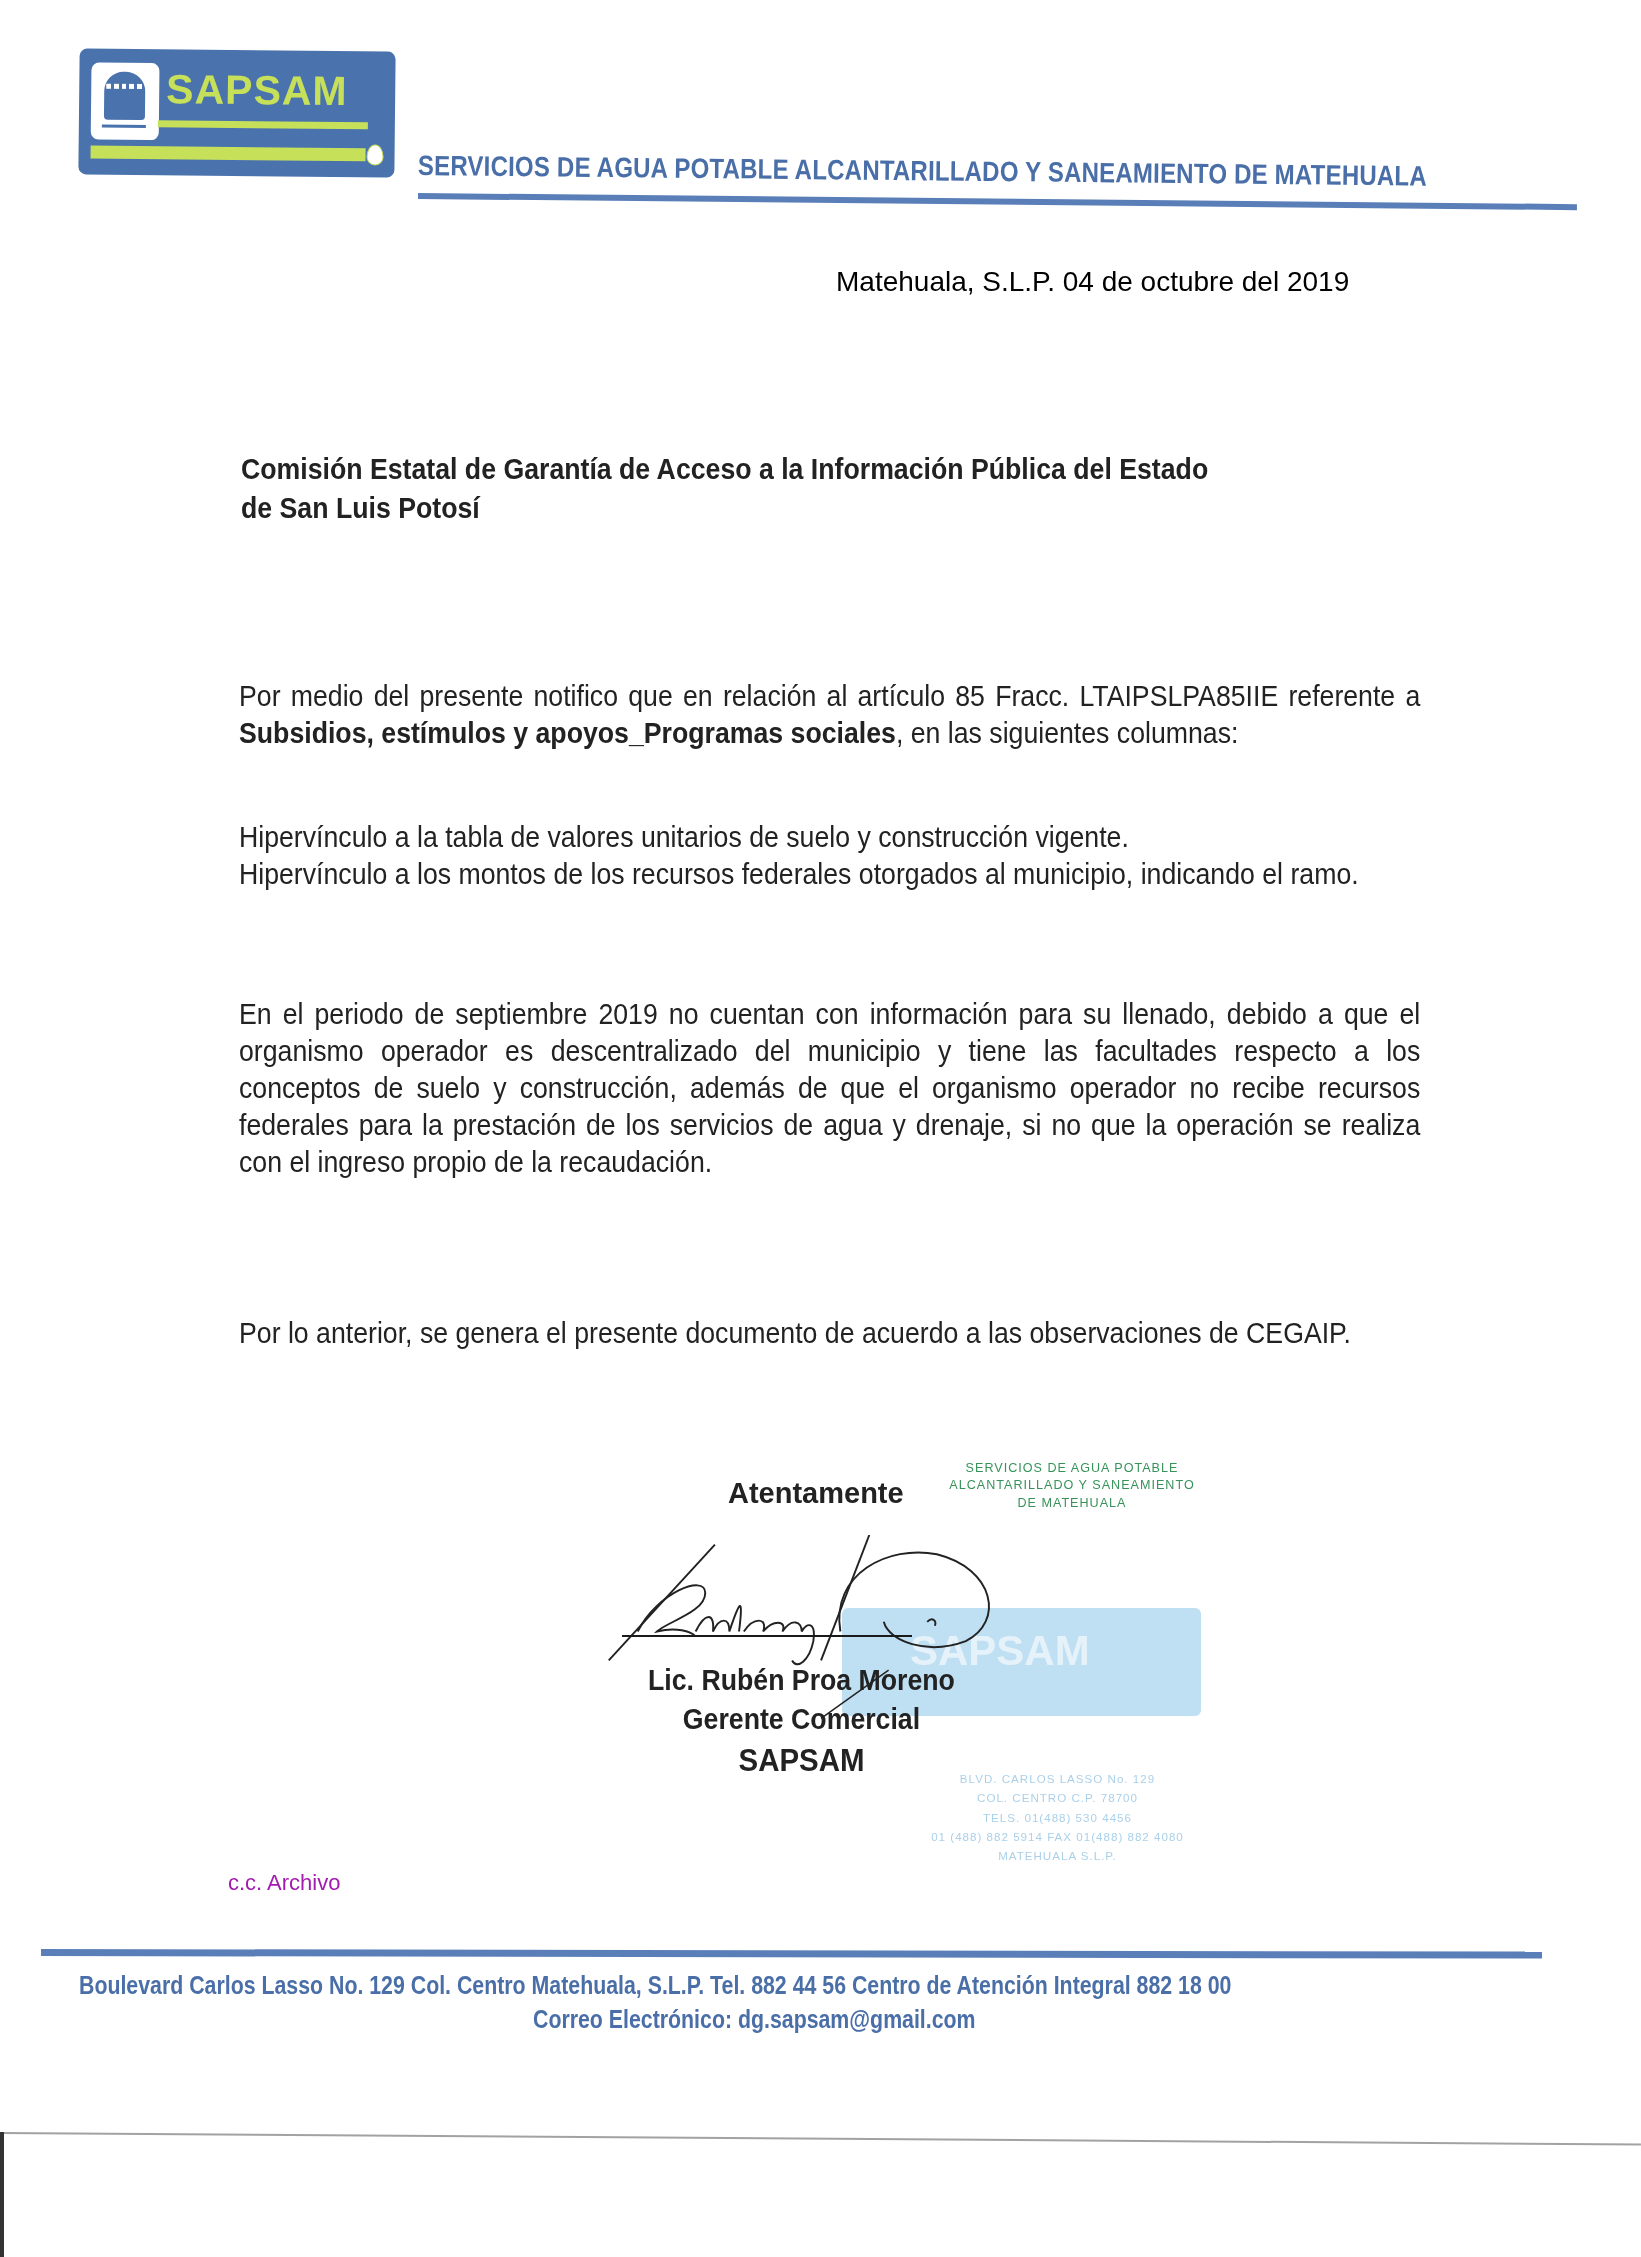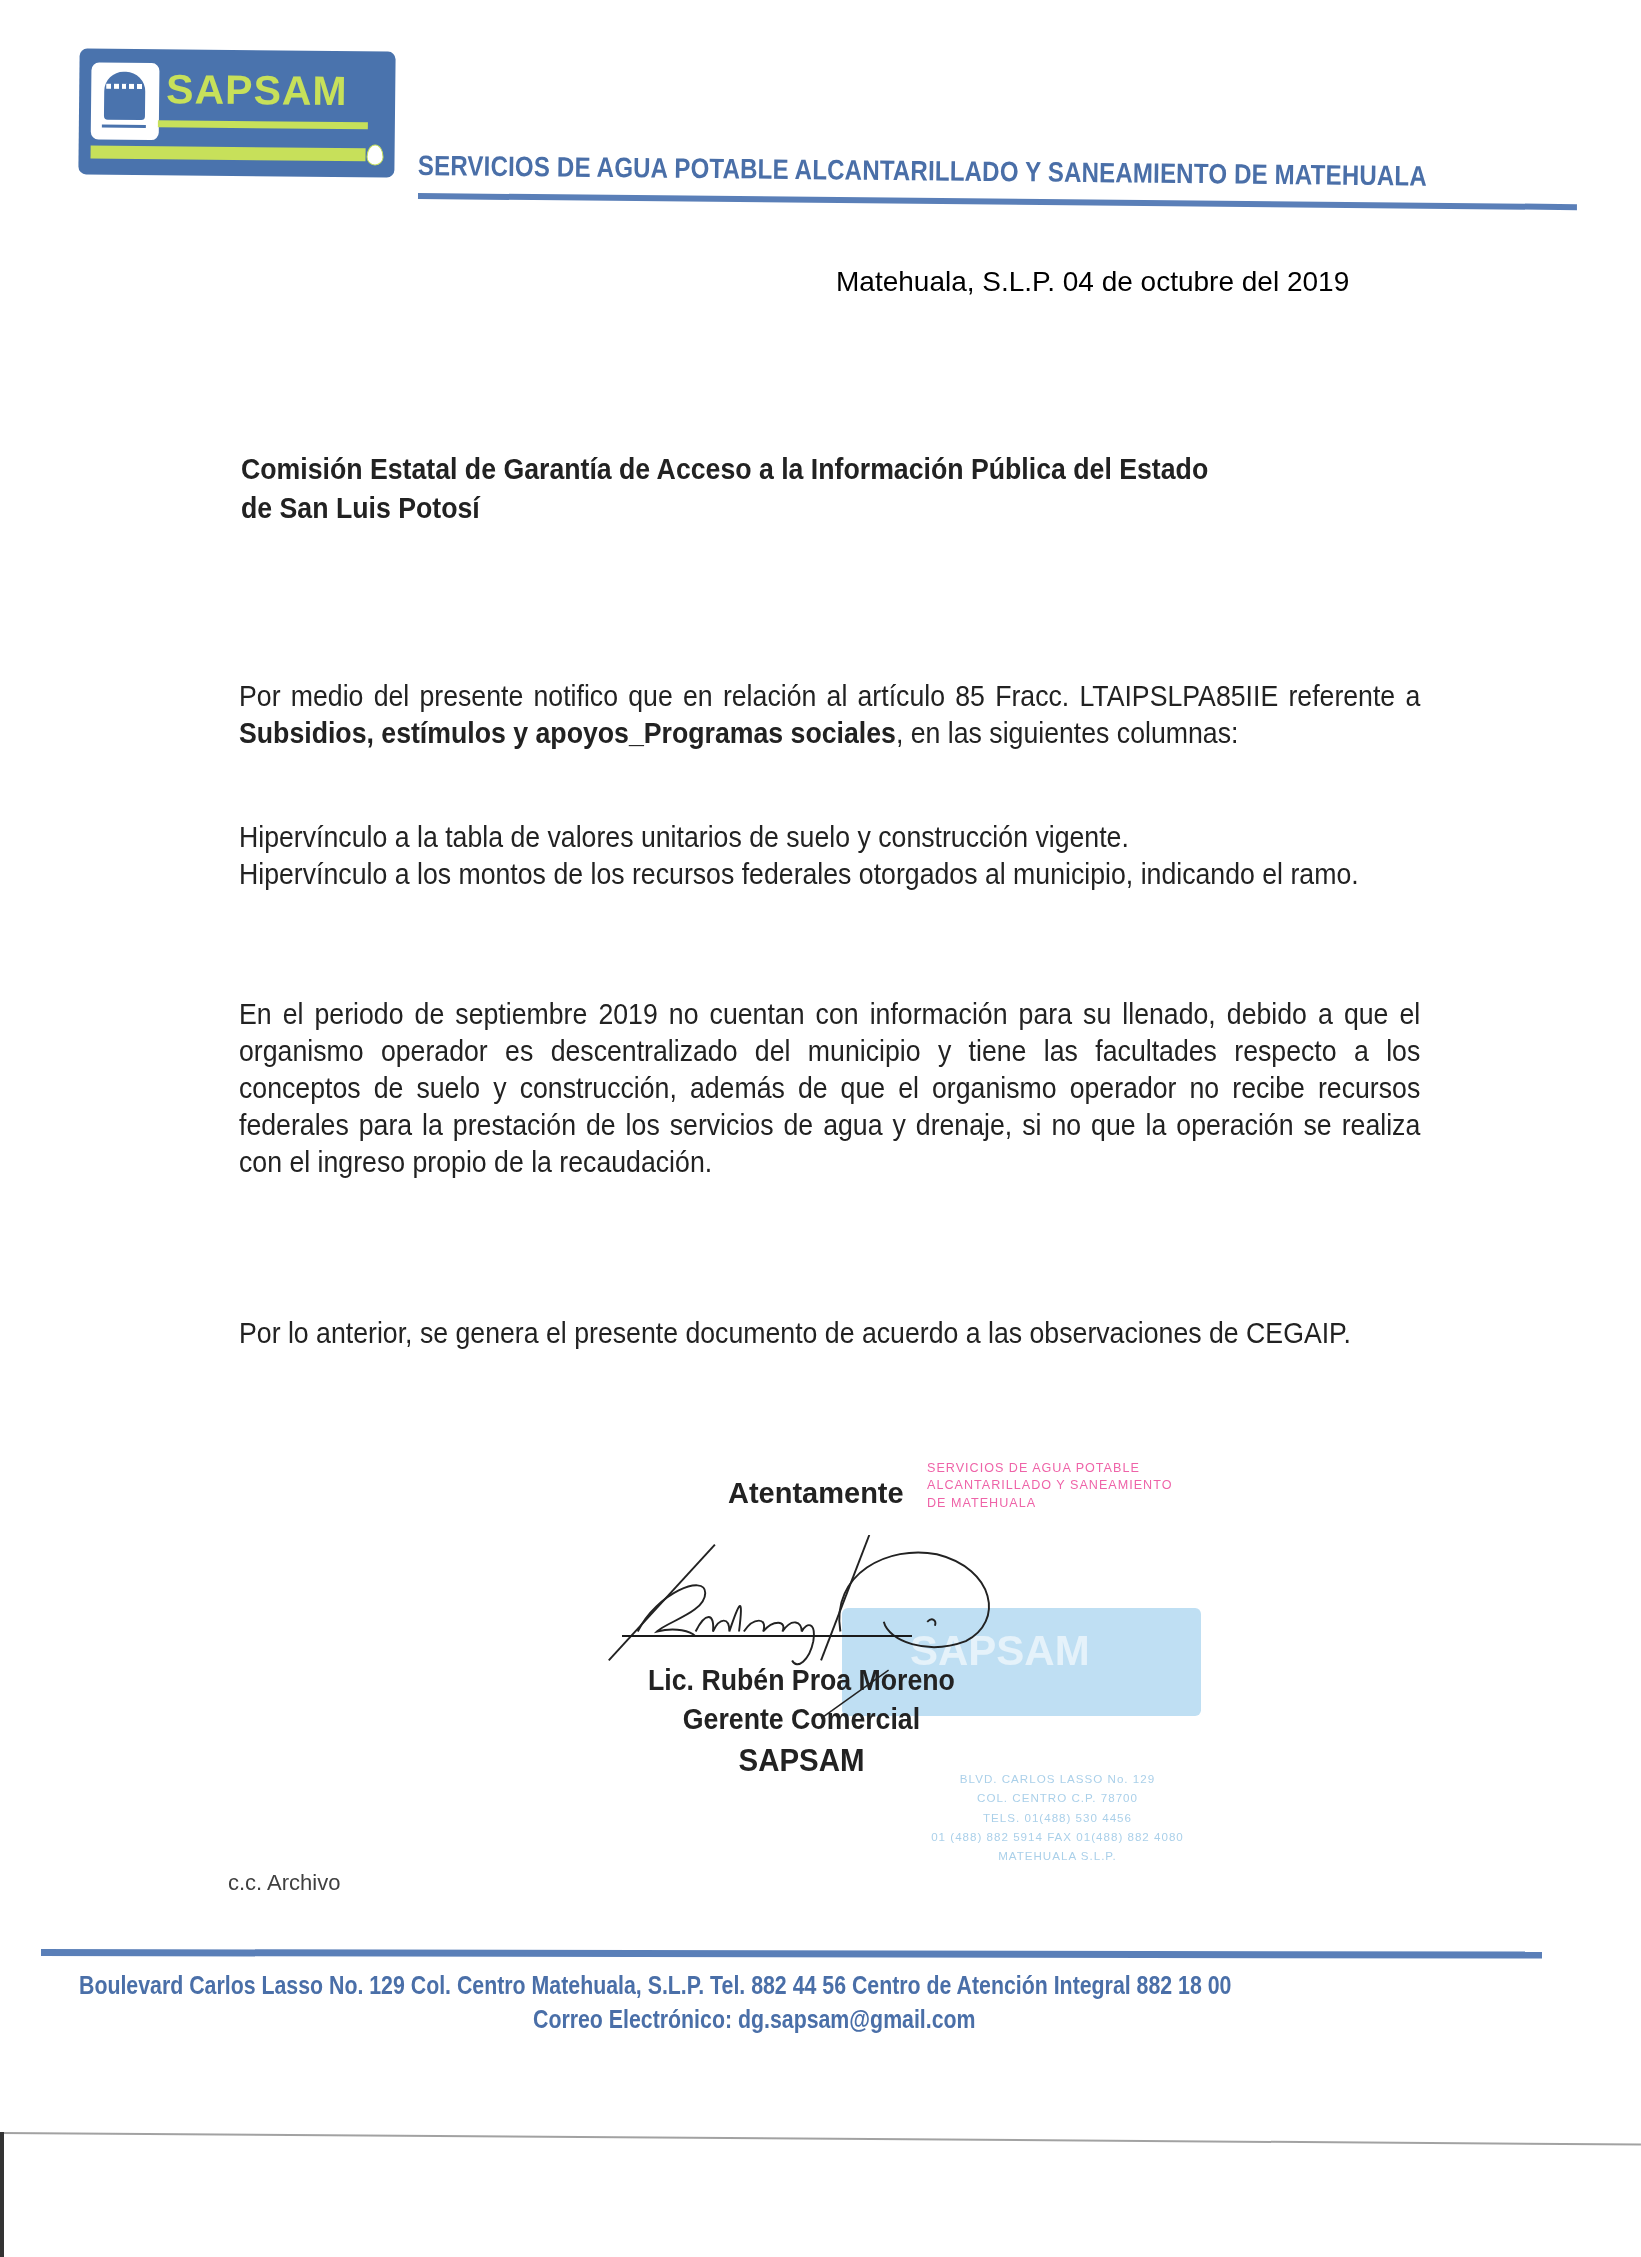--- a/index.html
+++ b/index.html
@@ -64,21 +64,21 @@
   .para b { font-weight: bold; }
   .p1 { top: 678px; width: 1284px; }
   .p2 { top: 819px; width: 1284px; }
   .p2 .line { display: block; }
   .p3 { top: 996px; width: 1284px; }
   .p4 { top: 1315px; width: 1284px; }
 
   .closing { left: 728px; top: 1477px; font-size: 29px; font-weight: bold; color: #222; text-align: right; }
 
   .stamp-top {
-    left: 927px; top: 1460px; width: 290px; color: #ec4899;
+    left: 927px; top: 1460px; width: 290px; text-align: center; color: #15803d;
     font-size: 12.6px; line-height: 17.4px; letter-spacing: 1px; opacity: 0.85;
   }
   .stamp-logo {
     left: 842px; top: 1608px; width: 359px; height: 108px; background: #b9dcf2;
     border-radius: 5.8px; opacity: 0.9;
   }
   .stamp-logo .stamp-brand {
     position: absolute; left: 68px; top: 19.3px; color: #e3f1fa; font-size: 42px; font-weight: bold;
   }
   .stamp-bottom {
@@ -88,21 +88,21 @@
 
   .signature { left: 599px; top: 1535px; width: 502px; height: 193px; }
   .sig-line { left: 622px; top: 1635px; width: 290px; height: 1.9px; background: #1a1a1a; }
 
   .signer {
     left: 618px; top: 1661px; width: 367px; text-align: center; font-size: 29px;
     font-weight: bold; line-height: 39px; color: #222; transform: scaleX(0.92);
   }
   .signer .org { font-size: 32px; line-height: 42px; }
 
-  .cc { left: 228px; top: 1870px; font-size: 22px; color: #404040; }
+  .cc { left: 228px; top: 1870px; font-size: 22px; color: #a21caf; }
 
   .footer-rule {
     left: 41px; top: 1949px; width: 1501px; height: 6.8px; background: #5a7fb8;
     transform: rotate(0.1deg); transform-origin: left center;
   }
   .footer-line1 {
     left: 79px; top: 1970px; color: #4a6fa8; font-weight: bold; font-size: 26px; white-space: nowrap;
     transform: scaleX(0.82); transform-origin: left top;
   }
   .footer-line2 {

